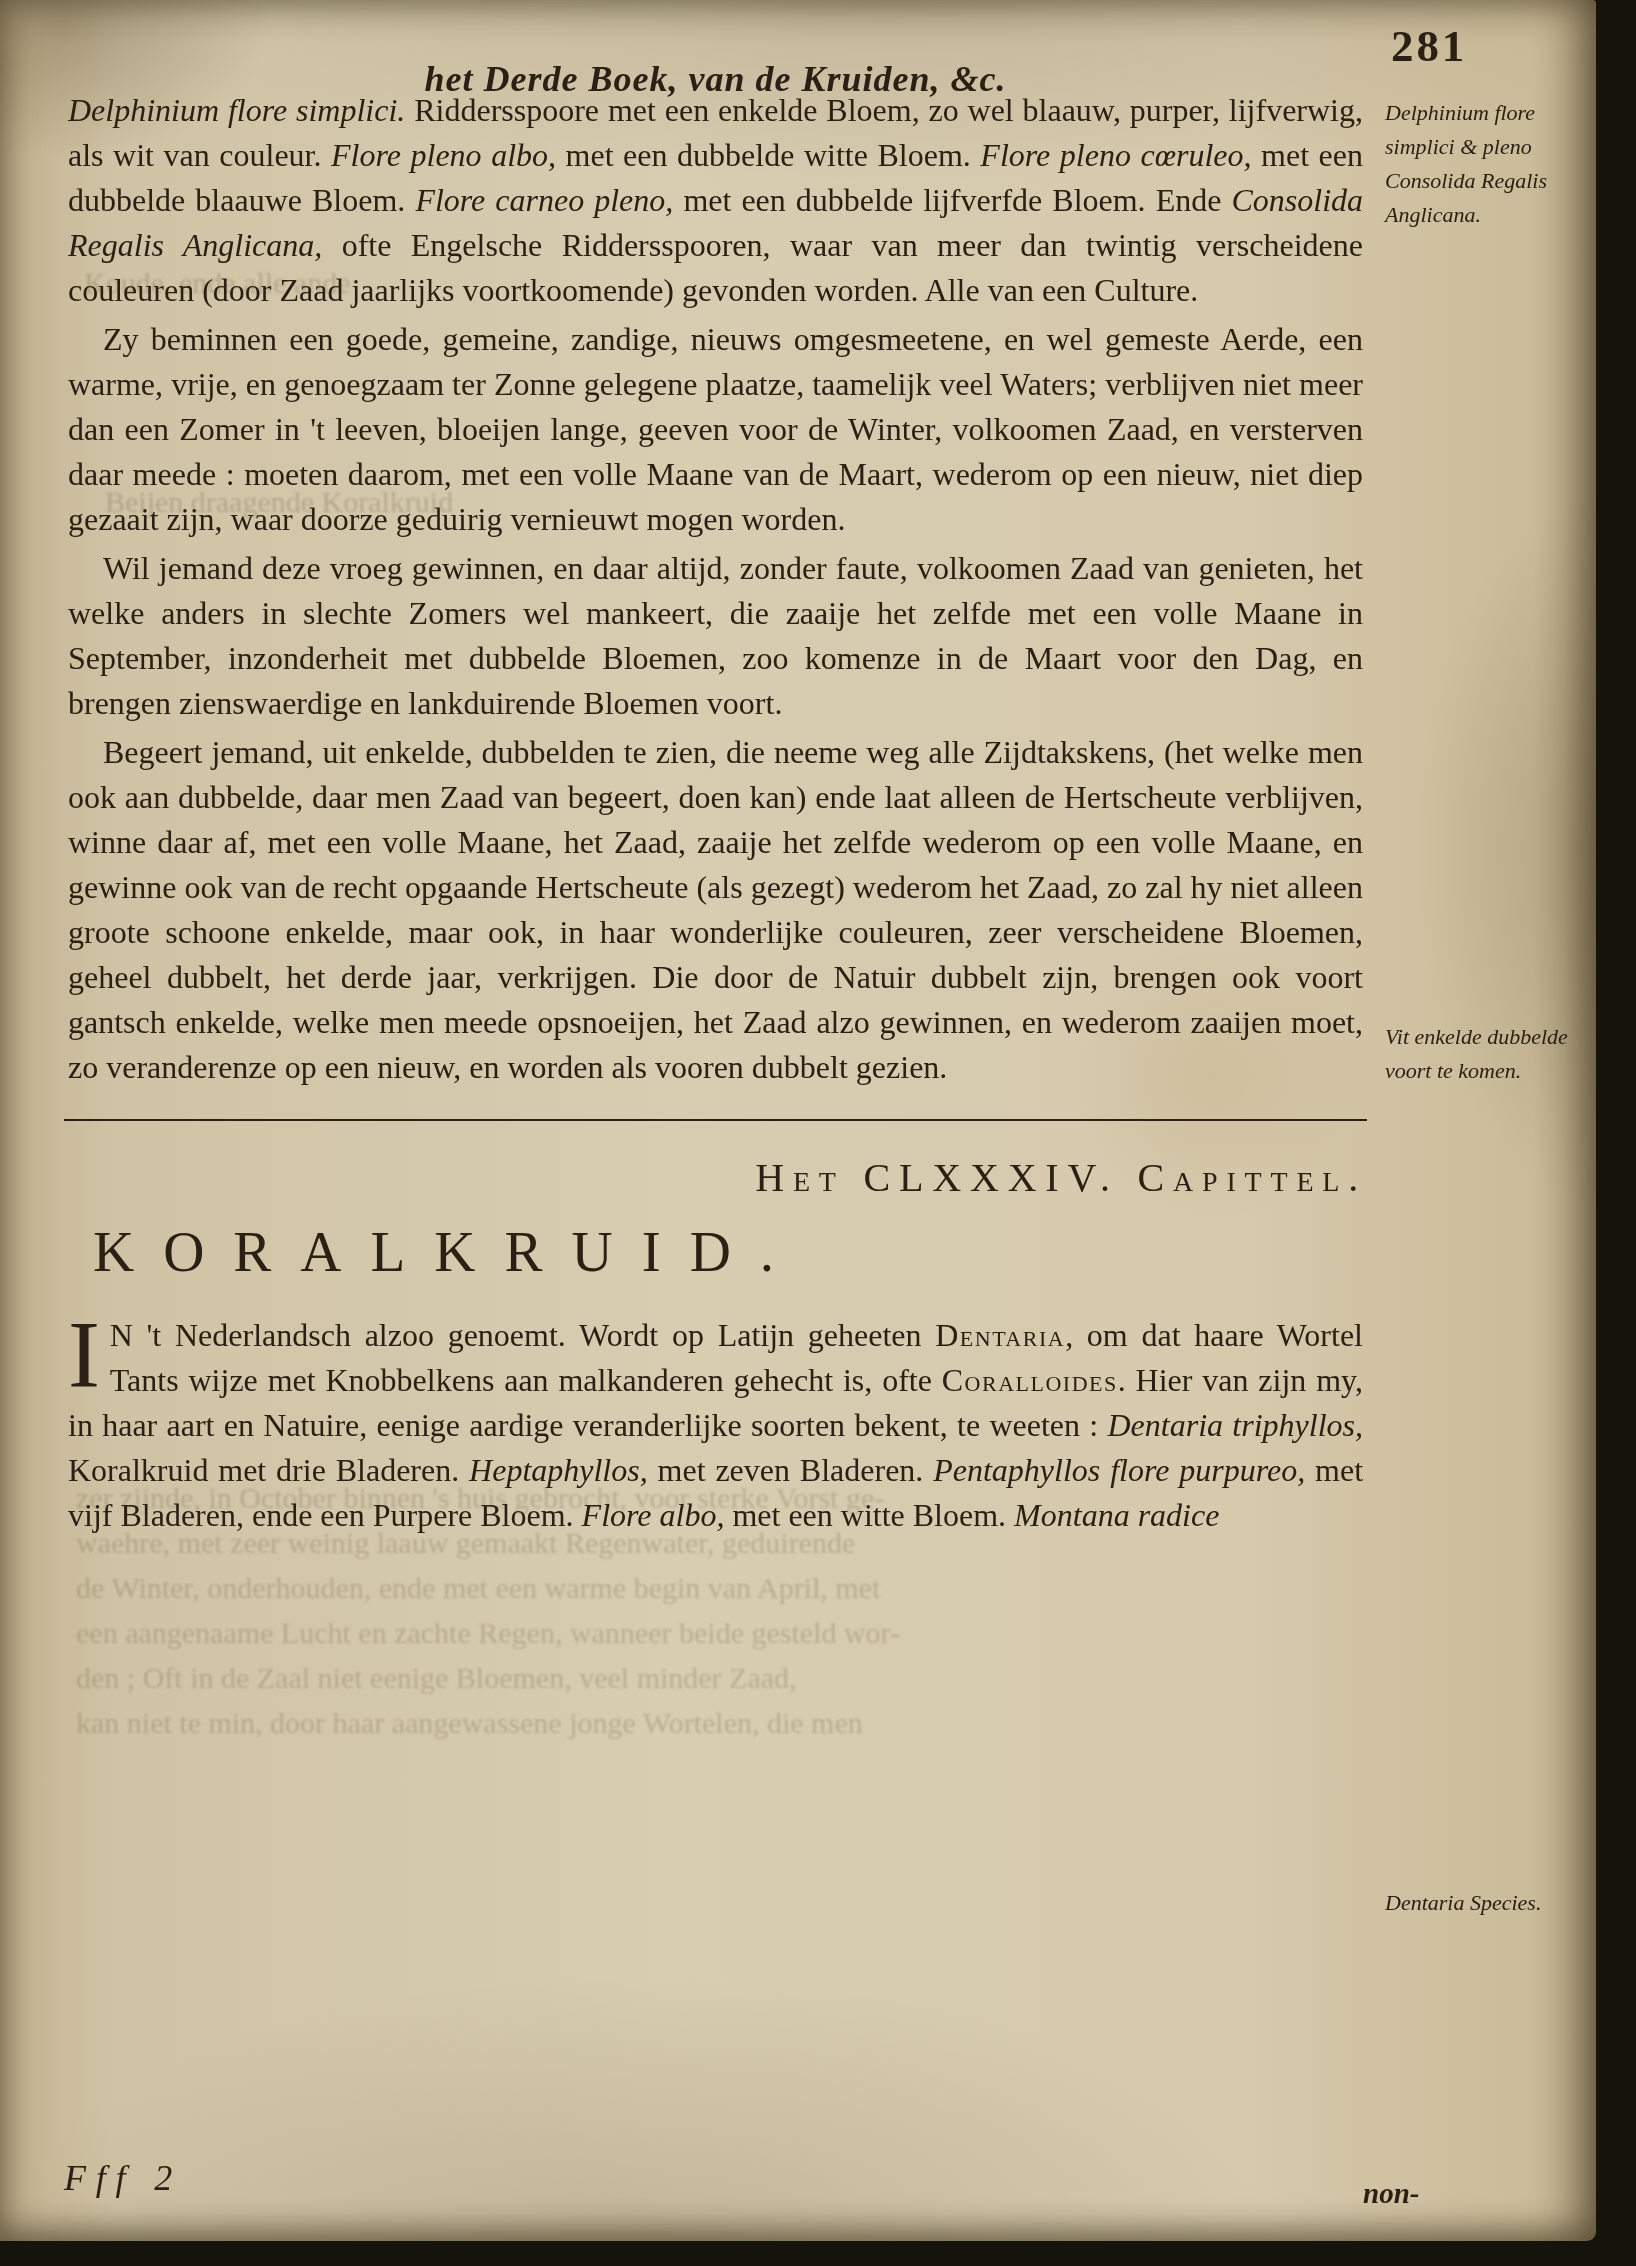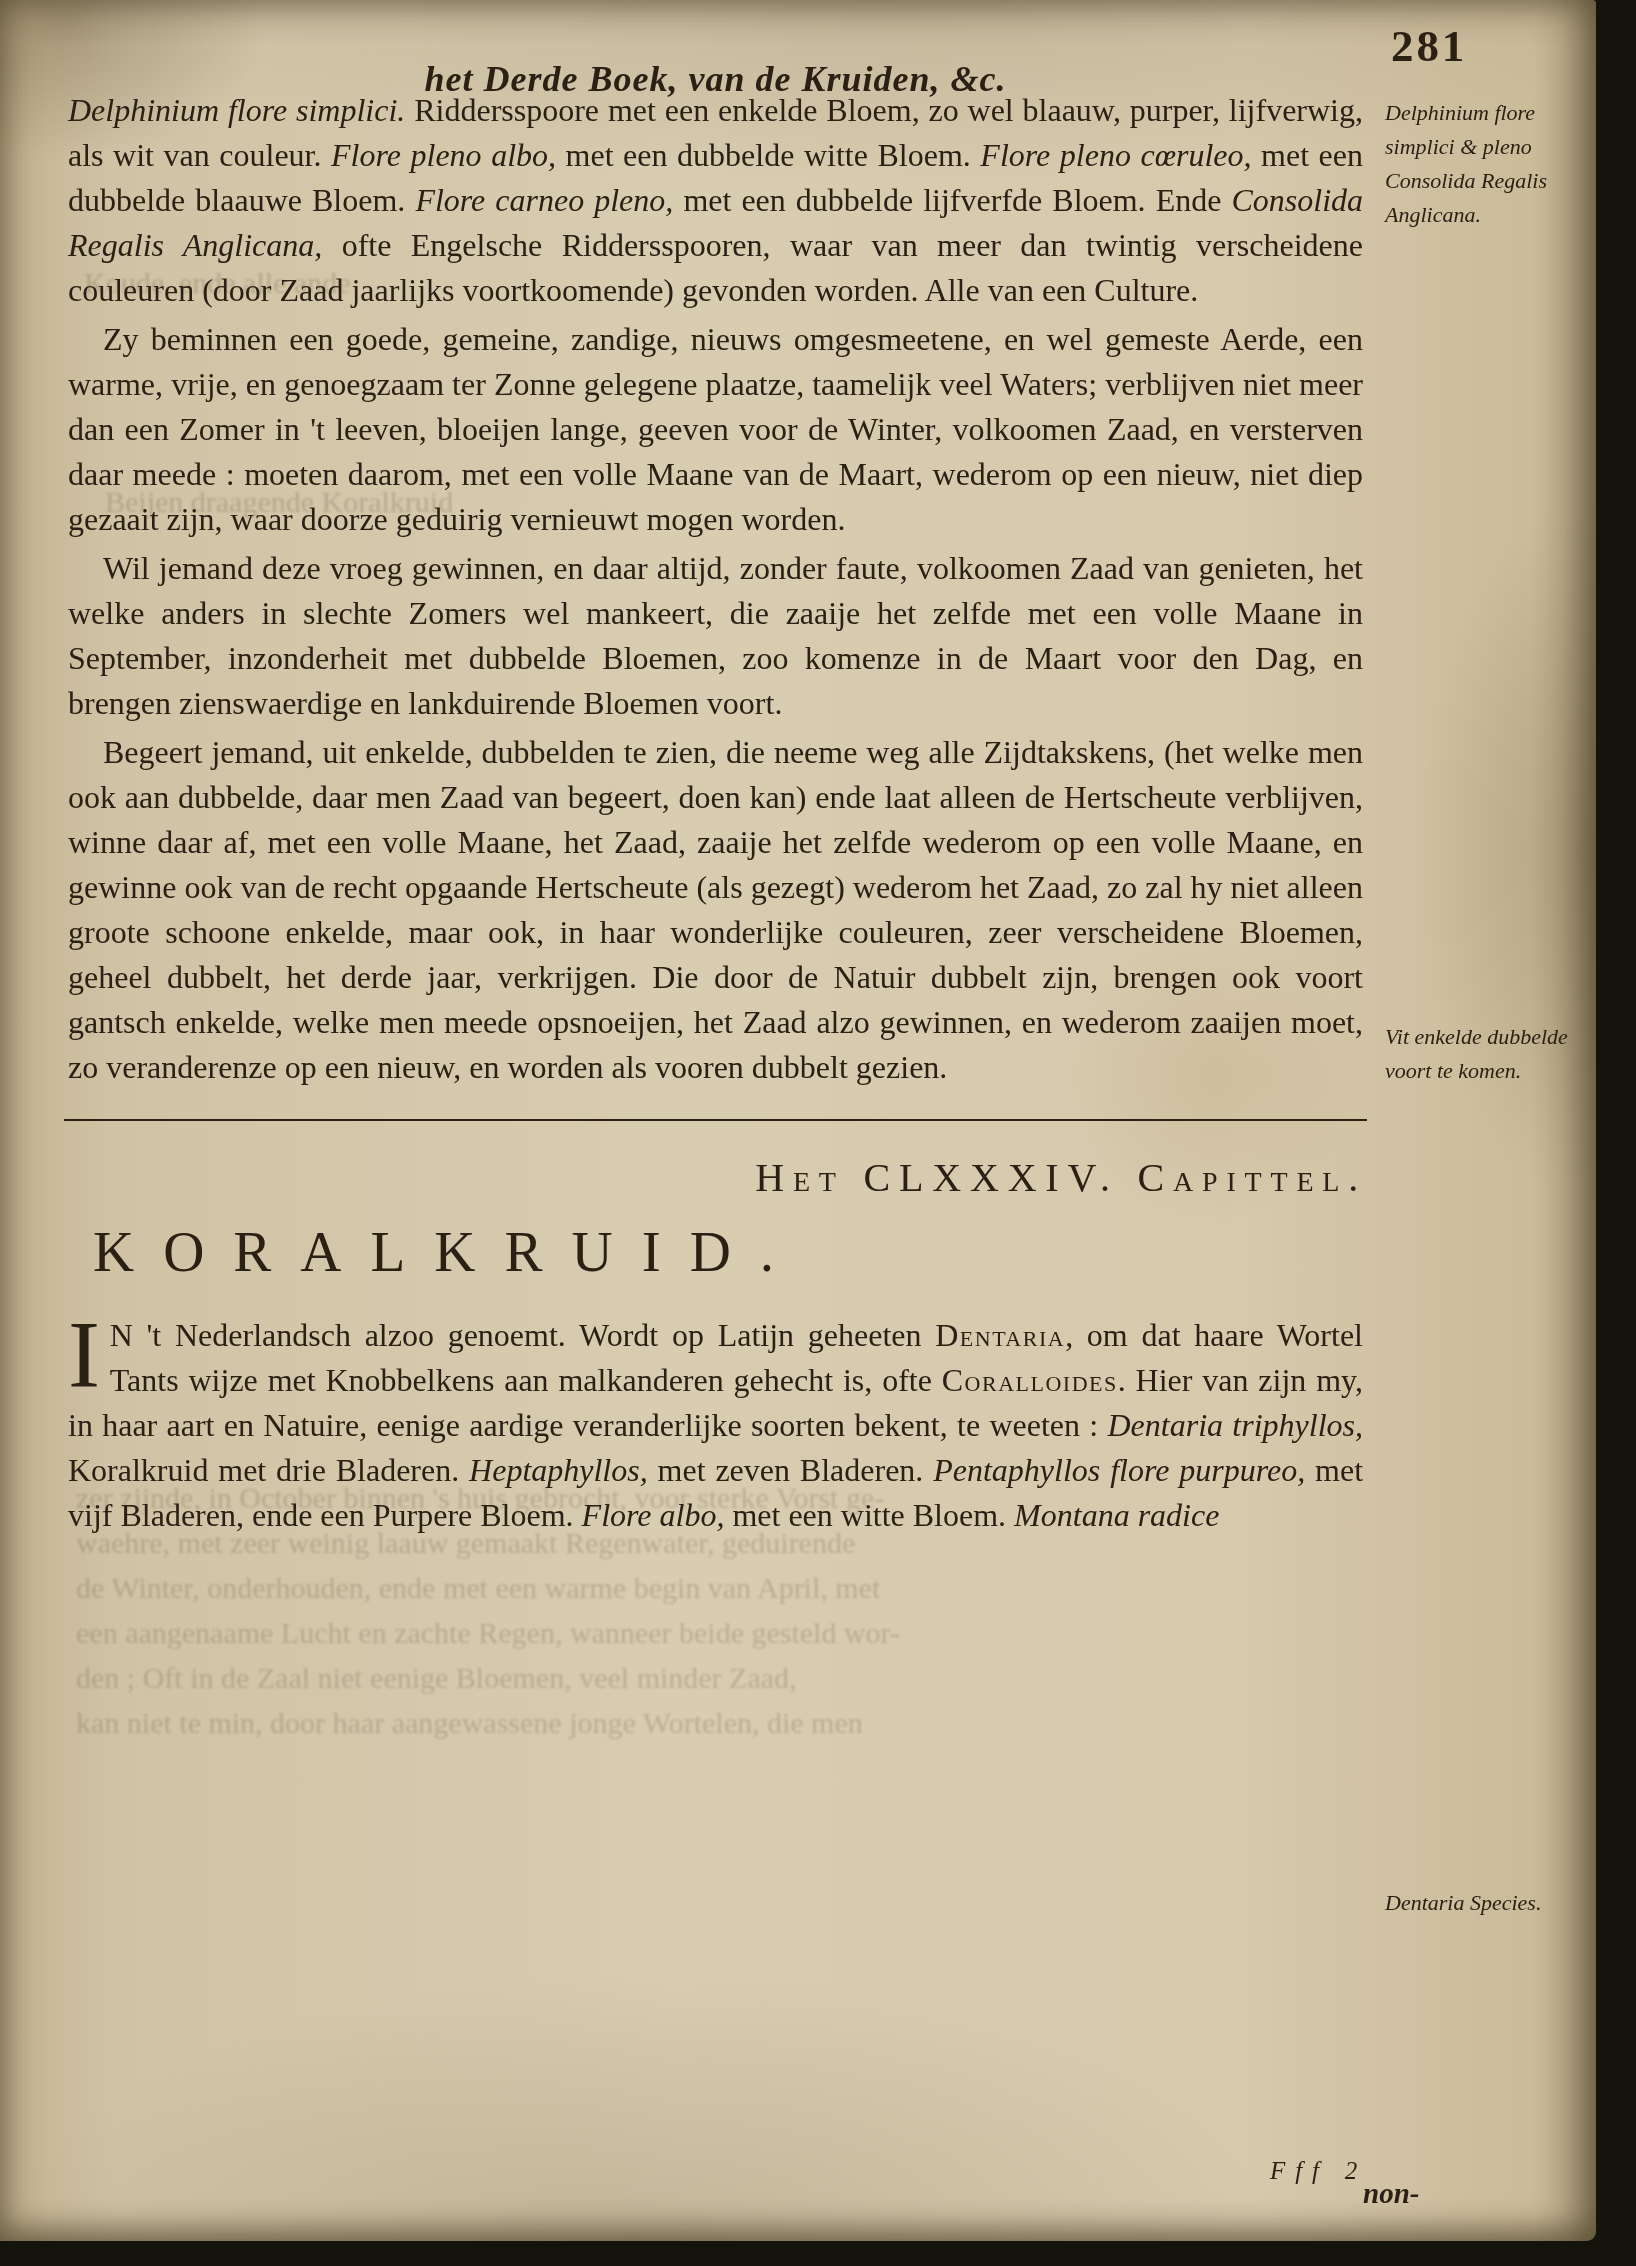--- a/index.html
+++ b/index.html
@@ -93,22 +93,22 @@
     position: absolute; left: 0; width: 219px;
     font-style: italic;
     font-size: 22px; line-height: 34px;
     text-align: left;
   }
   .note-0 { top: 96px; }
   .note-1 { top: 1020px; }
   .note-2 { top: 1886px; }
   .signature {
     position: absolute; top: 2157px; left: 64px; width: 1303px;
-    text-align: right;
-    font-style: italic; font-size: 25px; letter-spacing: 9.8px;
+    text-align: left;
+    font-style: italic; font-size: 36px; letter-spacing: 9.8px;
   }
   .catchword {
     position: absolute; top: 2177px; left: 1363px;
     font-style: italic; font-weight: bold; font-size: 29px; text-align: center;
   }
 </style>
 </head>
 <body>
 
 <div class="paper">

